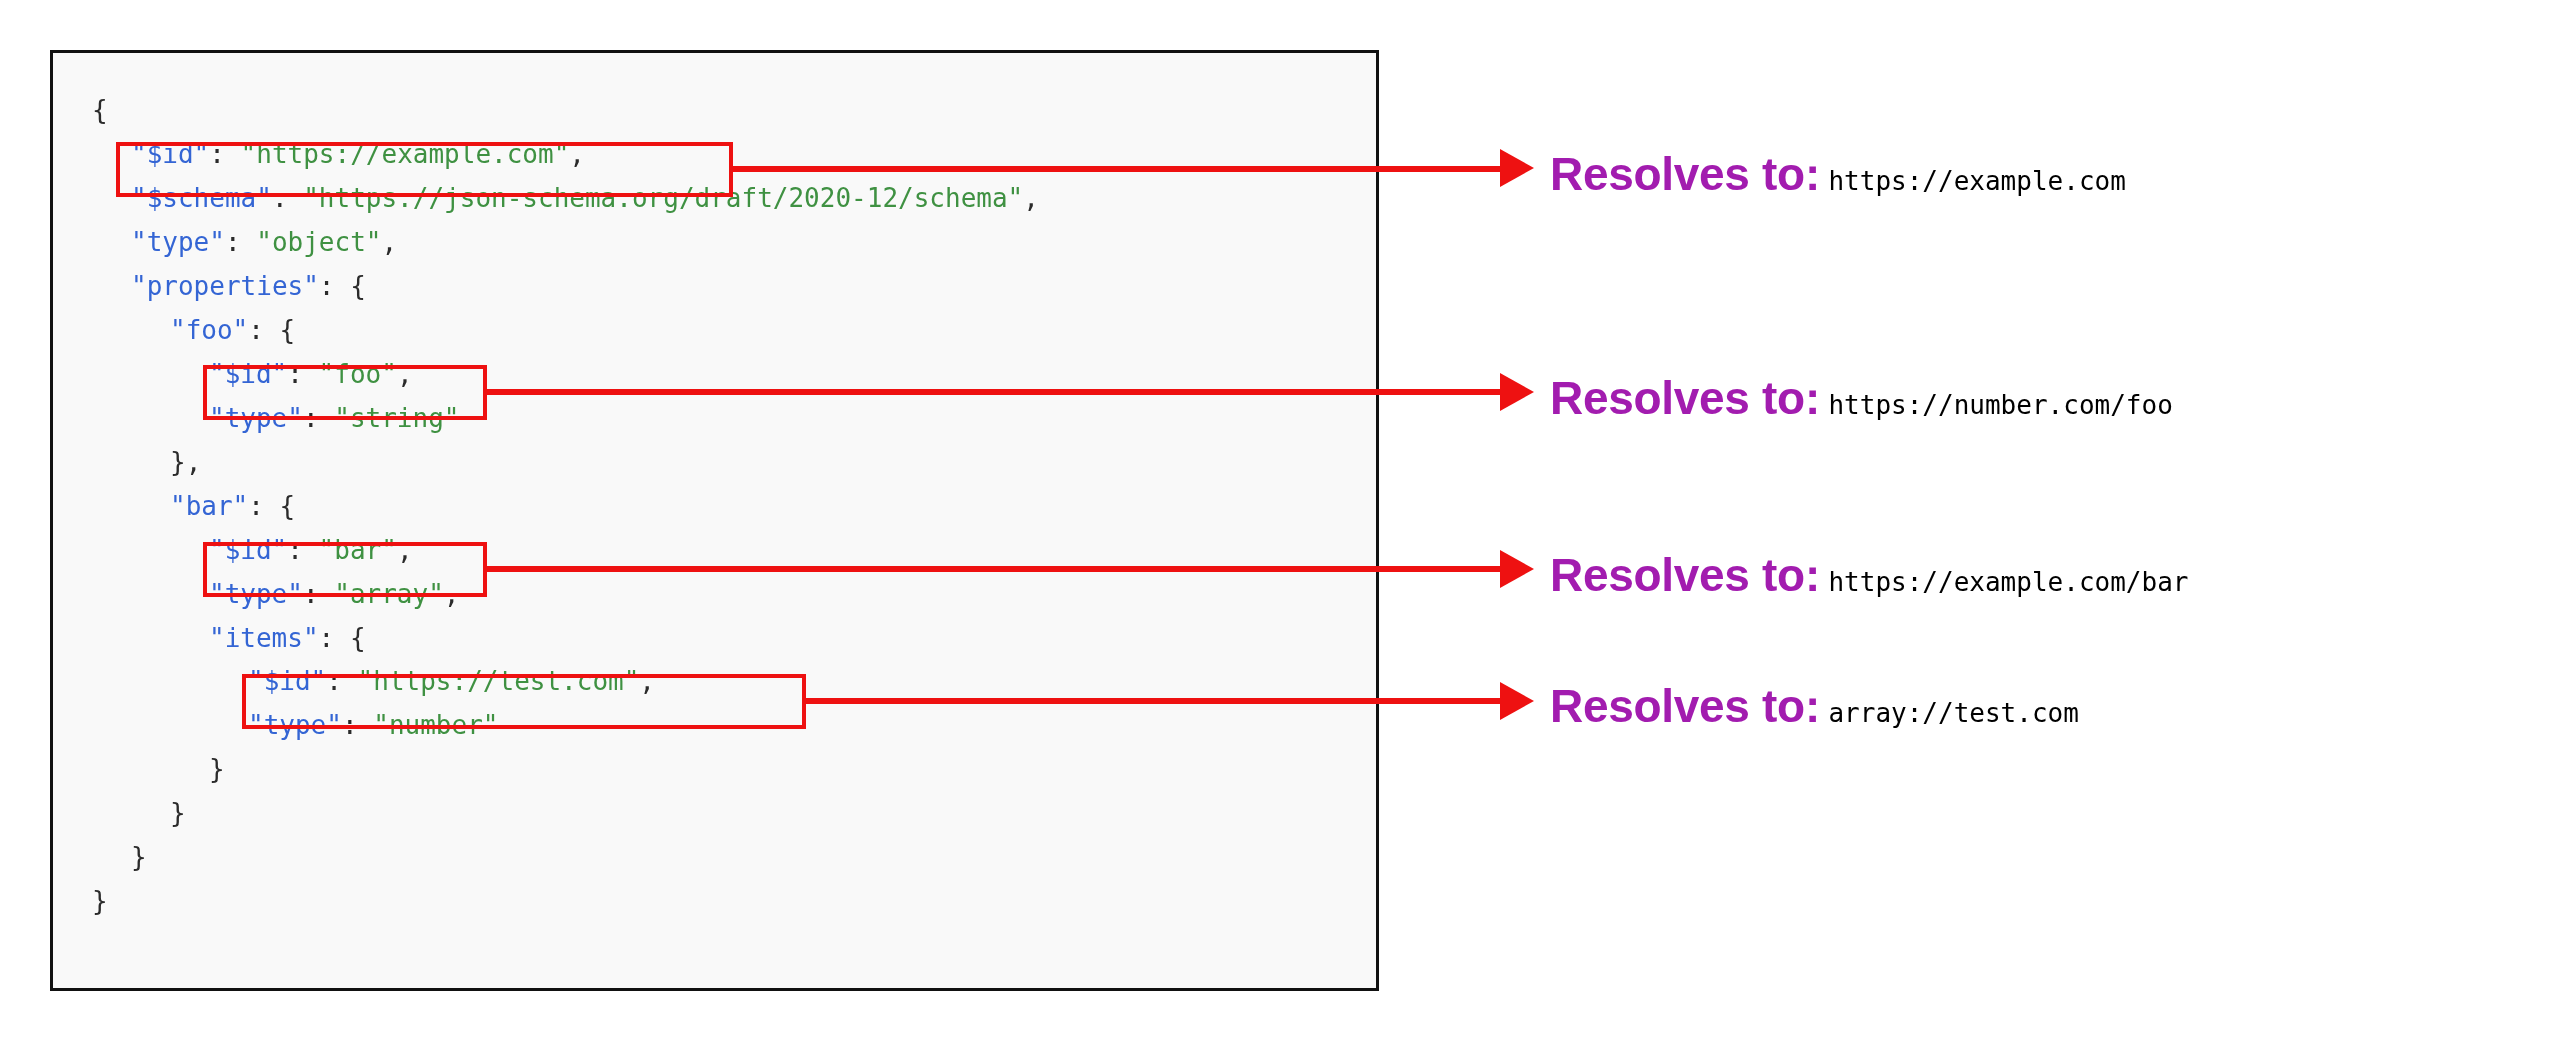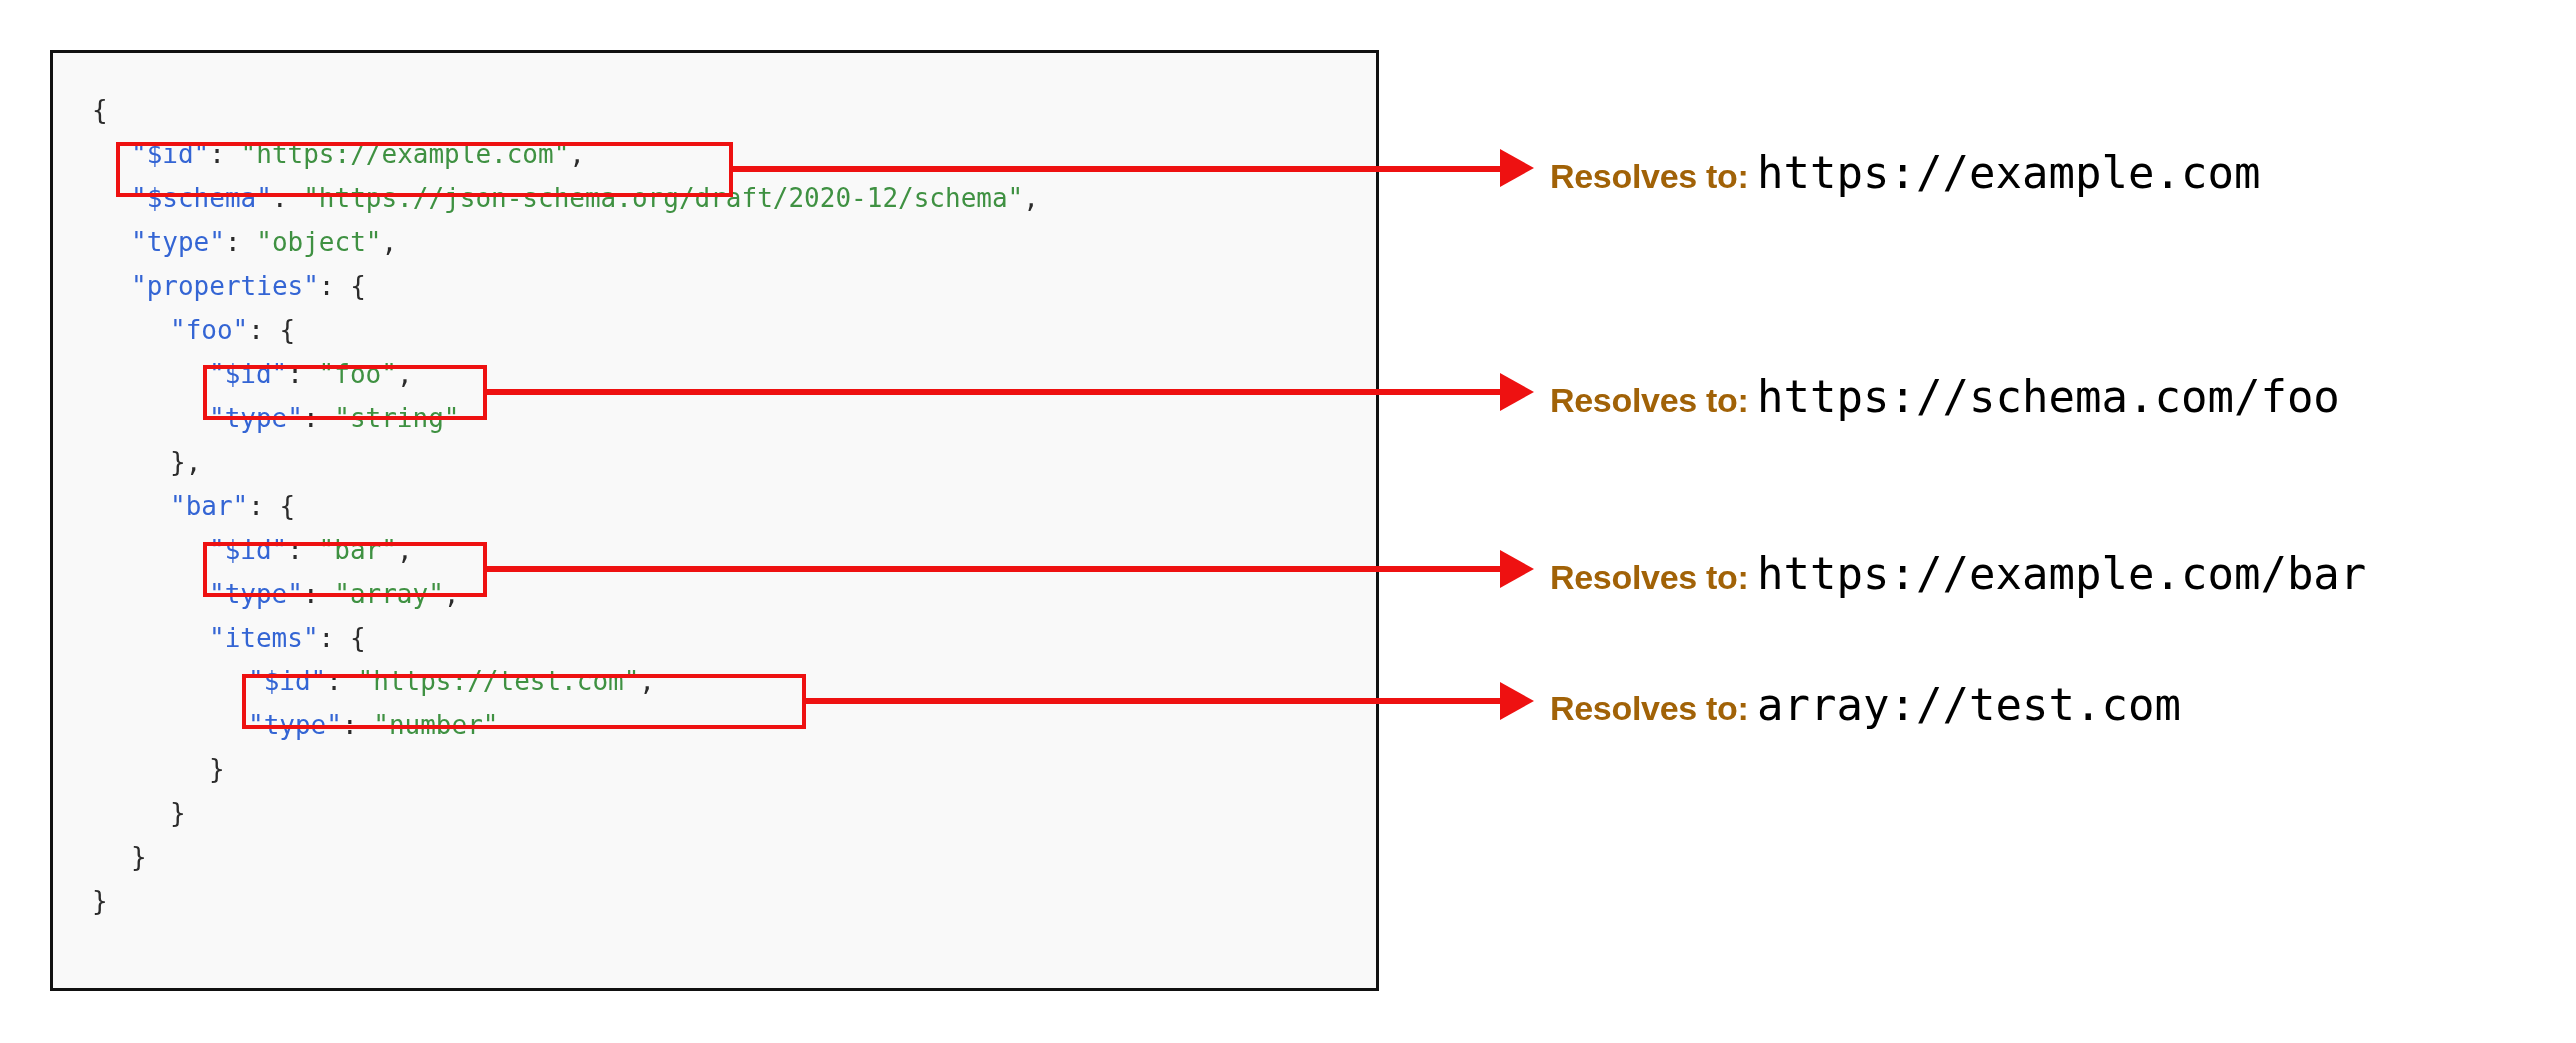--- a/index.html
+++ b/index.html
@@ -81,28 +81,28 @@
 
   
   .annotation {
     position: absolute;
     white-space: nowrap;
     line-height: 1;
   }
   .annotation .resolves {
     font-family: "Liberation Sans", sans-serif;
     font-weight: bold;
-    font-size: 34px;
-    color: #a16207;
+    font-size: 46px;
+    color: #a21caf;
     letter-spacing: -0.3px;
   }
   .annotation .url {
     font-family: "DejaVu Sans Mono", "Liberation Mono", monospace;
     font-weight: normal;
-    font-size: 44px;
+    font-size: 26px;
     color: #000000;
     margin-left: 8.5px;
   }
 </style>
 </head>
 <body>
 
 <div id="stage">
 
   <div class="code-panel">
@@ -141,21 +141,21 @@
 
   <div class="conn-head" style="left:1500px; top:149px;"></div>
   <div class="conn-head" style="left:1500px; top:373px;"></div>
   <div class="conn-head" style="left:1500px; top:550px;"></div>
   <div class="conn-head" style="left:1500px; top:682px;"></div>
 
   <div class="annotation" style="left:1550px; top:151px;">
     <span class="resolves">Resolves to:</span><span class="url">https://example.com</span>
   </div>
   <div class="annotation" style="left:1550px; top:375px;">
-    <span class="resolves">Resolves to:</span><span class="url">https://schema.com/foo</span>
+    <span class="resolves">Resolves to:</span><span class="url">https://number.com/foo</span>
   </div>
   <div class="annotation" style="left:1550px; top:552px;">
     <span class="resolves">Resolves to:</span><span class="url">https://example.com/bar</span>
   </div>
   <div class="annotation" style="left:1550px; top:683px;">
     <span class="resolves">Resolves to:</span><span class="url">array://test.com</span>
   </div>
 
 </div>
 

